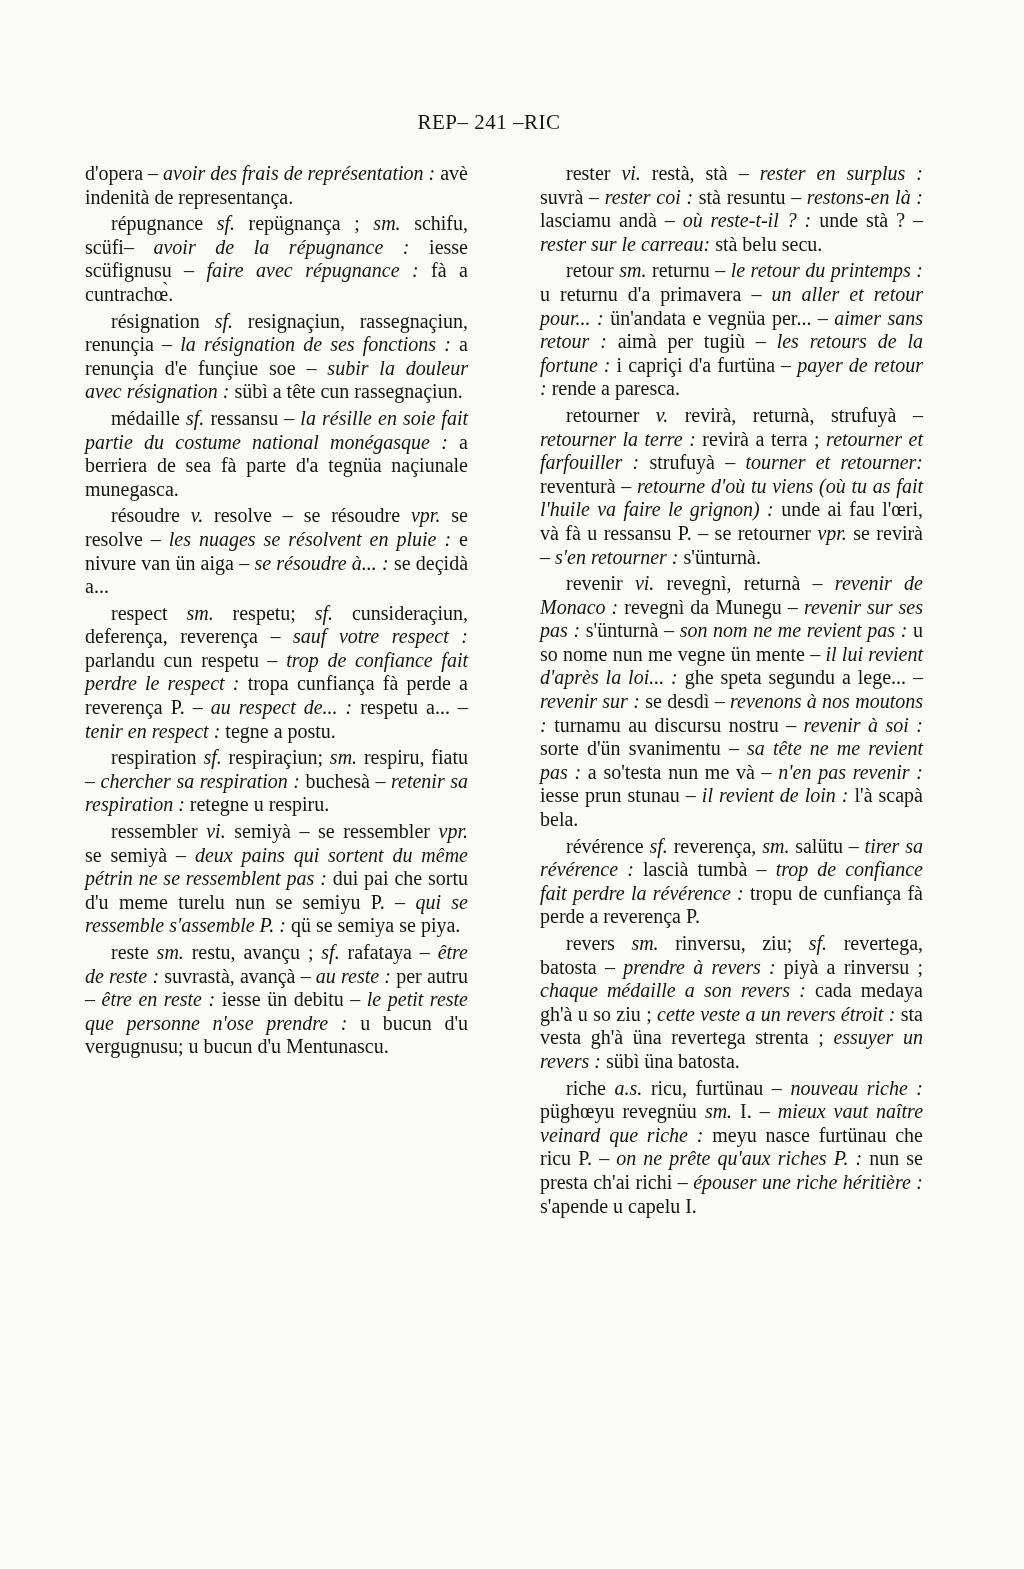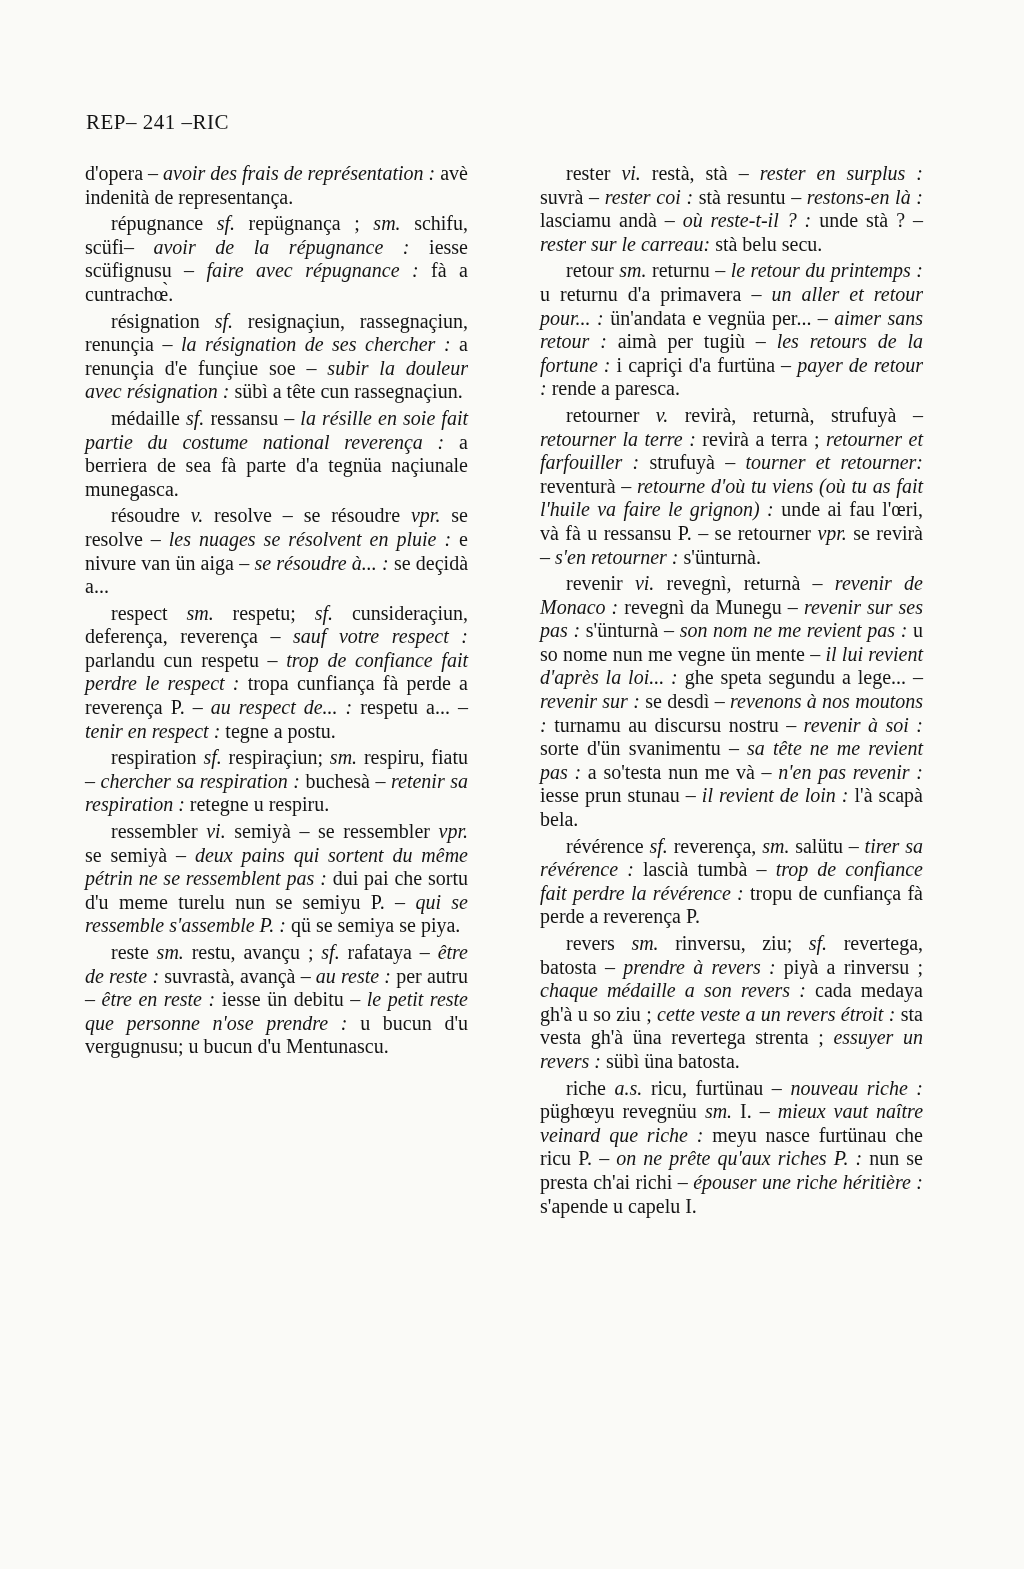--- a/index.html
+++ b/index.html
@@ -18,21 +18,21 @@
   .page {
     position: absolute;
     inset: 0;
   }
   .page-header {
     position: absolute;
     top: 110px;
     left: 86px;
     width: 806px;
     display: flex;
-    justify-content: flex-start;
+    justify-content: center;
     align-items: baseline;
     font-size: 21px;
     letter-spacing: 0.5px;
   }
   .page-header .hdr {
     white-space: nowrap;
   }
   .columns {
     position: absolute;
     top: 162px;
@@ -67,22 +67,22 @@
   <div class="page-header">
     <span class="hdr">REP</span>
     <span class="hdr">– 241 –</span>
     <span class="hdr">RIC</span>
   </div>
 
   <div class="columns">
     <div class="column" id="col-left">
         <p class="entry no-indent"><span class="seg-r">d'opera – </span><span class="seg-i">avoir des frais de représentation : </span><span class="seg-r">avè indenità de representança.</span></p>
         <p class="entry"><span class="seg-b">répugnance </span><span class="seg-i">sf. </span><span class="seg-r">repügnança ; </span><span class="seg-i">sm. </span><span class="seg-r">schifu, scüfi– </span><span class="seg-i">avoir de la répugnance : </span><span class="seg-r">iesse scüfignusu – </span><span class="seg-i">faire avec répugnance : </span><span class="seg-r">fà a cuntrachœ̀.</span></p>
-        <p class="entry"><span class="seg-b">résignation </span><span class="seg-i">sf. </span><span class="seg-r">resignaçiun, rassegnaçiun, renunçia – </span><span class="seg-i">la résignation de ses chercher : </span><span class="seg-r">a renunçia d'e funçiue soe – </span><span class="seg-i">subir la douleur avec résignation : </span><span class="seg-r">sübì a tête cun rassegnaçiun.</span></p>
-        <p class="entry"><span class="seg-b">médaille </span><span class="seg-i">sf. </span><span class="seg-r">ressansu – </span><span class="seg-i">la résille en soie fait partie du costume national reverença : </span><span class="seg-r">a berriera de sea fà parte d'a tegnüa naçiunale munegasca.</span></p>
+        <p class="entry"><span class="seg-b">résignation </span><span class="seg-i">sf. </span><span class="seg-r">resignaçiun, rassegnaçiun, renunçia – </span><span class="seg-i">la résignation de ses fonctions : </span><span class="seg-r">a renunçia d'e funçiue soe – </span><span class="seg-i">subir la douleur avec résignation : </span><span class="seg-r">sübì a tête cun rassegnaçiun.</span></p>
+        <p class="entry"><span class="seg-b">médaille </span><span class="seg-i">sf. </span><span class="seg-r">ressansu – </span><span class="seg-i">la résille en soie fait partie du costume national monégasque : </span><span class="seg-r">a berriera de sea fà parte d'a tegnüa naçiunale munegasca.</span></p>
         <p class="entry"><span class="seg-b">résoudre </span><span class="seg-i">v. </span><span class="seg-r">resolve – </span><span class="seg-b">se résoudre </span><span class="seg-i">vpr. </span><span class="seg-r">se resolve – </span><span class="seg-i">les nuages se résolvent en pluie : </span><span class="seg-r">e nivure van ün aiga – </span><span class="seg-i">se résoudre à... : </span><span class="seg-r">se deçidà a...</span></p>
         <p class="entry"><span class="seg-b">respect </span><span class="seg-i">sm. </span><span class="seg-r">respetu; </span><span class="seg-i">sf. </span><span class="seg-r">cunsideraçiun, deferença, reverença – </span><span class="seg-i">sauf votre respect : </span><span class="seg-r">parlandu cun respetu – </span><span class="seg-i">trop de confiance fait perdre le respect : </span><span class="seg-r">tropa cunfiança fà perde a reverença P. – </span><span class="seg-i">au respect de... : </span><span class="seg-r">respetu a... – </span><span class="seg-i">tenir en respect : </span><span class="seg-r">tegne a postu.</span></p>
         <p class="entry"><span class="seg-b">respiration </span><span class="seg-i">sf. </span><span class="seg-r">respiraçiun; </span><span class="seg-i">sm. </span><span class="seg-r">respiru, fiatu – </span><span class="seg-i">chercher sa respiration : </span><span class="seg-r">buchesà – </span><span class="seg-i">retenir sa respiration : </span><span class="seg-r">retegne u respiru.</span></p>
         <p class="entry"><span class="seg-b">ressembler </span><span class="seg-i">vi. </span><span class="seg-r">semiyà – </span><span class="seg-b">se ressembler </span><span class="seg-i">vpr. </span><span class="seg-r">se semiyà – </span><span class="seg-i">deux pains qui sortent du même pétrin ne se ressemblent pas : </span><span class="seg-r">dui pai che sortu d'u meme turelu nun se semiyu P. – </span><span class="seg-i">qui se ressemble s'assemble P. : </span><span class="seg-r">qü se semiya se piya.</span></p>
         <p class="entry"><span class="seg-b">reste </span><span class="seg-i">sm. </span><span class="seg-r">restu, avançu ; </span><span class="seg-i">sf. </span><span class="seg-r">rafataya – </span><span class="seg-i">être de reste : </span><span class="seg-r">suvrastà, avançà – </span><span class="seg-i">au reste : </span><span class="seg-r">per autru – </span><span class="seg-i">être en reste : </span><span class="seg-r">iesse ün debitu – </span><span class="seg-i">le petit reste que personne n'ose prendre : </span><span class="seg-r">u bucun d'u vergugnusu; u bucun d'u Mentunascu.</span></p>
       </div>
     <div class="column" id="col-right">
         <p class="entry"><span class="seg-b">rester </span><span class="seg-i">vi. </span><span class="seg-r">restà, stà – </span><span class="seg-i">rester en surplus : </span><span class="seg-r">suvrà – </span><span class="seg-i">rester coi : </span><span class="seg-r">stà resuntu – </span><span class="seg-i">restons-en là : </span><span class="seg-r">lasciamu andà – </span><span class="seg-i">où reste-t-il ? : </span><span class="seg-r">unde stà ? – </span><span class="seg-i">rester sur le carreau: </span><span class="seg-r">stà belu secu.</span></p>
         <p class="entry"><span class="seg-b">retour </span><span class="seg-i">sm. </span><span class="seg-r">returnu – </span><span class="seg-i">le retour du printemps : </span><span class="seg-r">u returnu d'a primavera – </span><span class="seg-i">un aller et retour pour... : </span><span class="seg-r">ün'andata e vegnüa per... – </span><span class="seg-i">aimer sans retour : </span><span class="seg-r">aimà per tugiù – </span><span class="seg-i">les retours de la fortune : </span><span class="seg-r">i capriçi d'a furtüna – </span><span class="seg-i">payer de retour : </span><span class="seg-r">rende a paresca.</span></p>
         <p class="entry"><span class="seg-b">retourner </span><span class="seg-i">v. </span><span class="seg-r">revirà, returnà, strufuyà – </span><span class="seg-i">retourner la terre : </span><span class="seg-r">revirà a terra ; </span><span class="seg-i">retourner et farfouiller : </span><span class="seg-r">strufuyà – </span><span class="seg-i">tourner et retourner: </span><span class="seg-r">reventurà – </span><span class="seg-i">retourne d'où tu viens (où tu as fait l'huile va faire le grignon) : </span><span class="seg-r">unde ai fau l'œri, và fà u ressansu P. – </span><span class="seg-b">se retourner </span><span class="seg-i">vpr. </span><span class="seg-r">se revirà – </span><span class="seg-i">s'en retourner : </span><span class="seg-r">s'ünturnà.</span></p>

